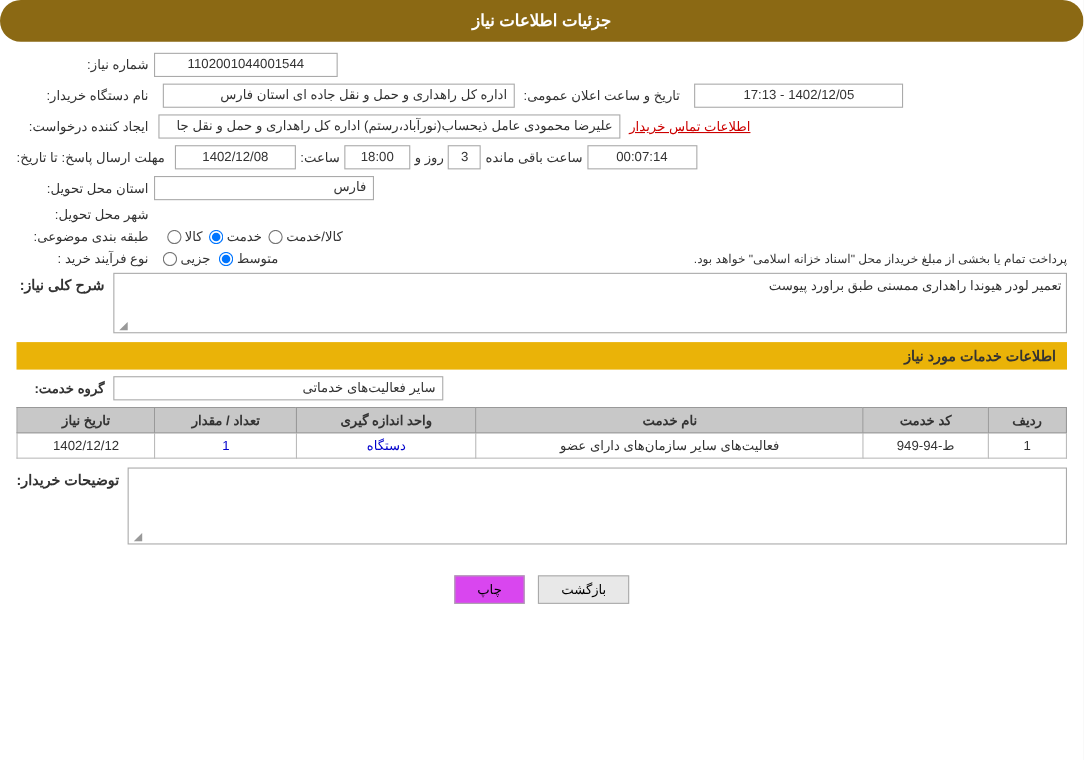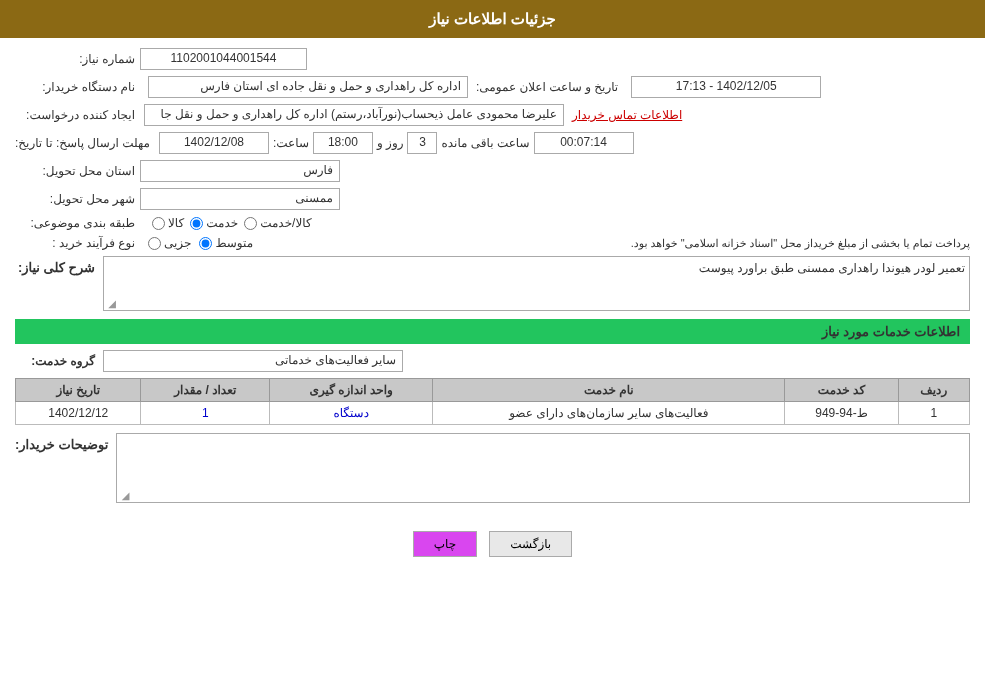--- a/index.html
+++ b/index.html
@@ -16,20 +16,21 @@
       background: #fff;
       min-height: 691px;
     }
     .header-bar {
       background: #8B6914;
       color: #fff;
       text-align: center;
       padding: 10px 0;
       font-size: 15px;
       font-weight: bold;
+      border-radius: 19px;
     }
     .content {
       padding: 10px 15px;
     }
     .row-field {
       display: flex;
       align-items: center;
       margin-bottom: 6px;
       justify-content: flex-end;
     }
@@ -109,21 +110,21 @@
       justify-content: flex-end;
       gap: 8px;
     }
     .purchase-note {
       color: #333;
       font-size: 11px;
       flex: 1;
       text-align: right;
     }
     .section-title {
-      background: #22c55e;
+      background: #eab308;
       padding: 5px 10px;
       font-weight: bold;
       font-size: 13px;
       margin: 8px 0 6px 0;
       text-align: right;
       color: #333;
     }
     .description-box {
       border: 1px solid #aaa;
       min-height: 55px;
@@ -279,21 +280,20 @@
       <div class="field-value" style="width:110px;">1402/12/08</div>
       <div class="field-label" style="min-width:auto;">مهلت ارسال پاسخ: تا تاریخ:</div>
     </div>
 
     <div class="row-field">
       <div class="field-value medium">فارس</div>
       <div class="field-label">استان محل تحویل:</div>
     </div>
 
     <div class="row-field">
-      <div class="field-value medium">ممسنی</div>
       <div class="field-label">شهر محل تحویل:</div>
     </div>
 
     <div class="radio-row">
       <div class="radio-group">
         <div class="radio-item">
           <span>کالا/خدمت</span>
           <input type="radio" name="category" value="kala_khadamat" style="">
         </div>
         <div class="radio-item">

